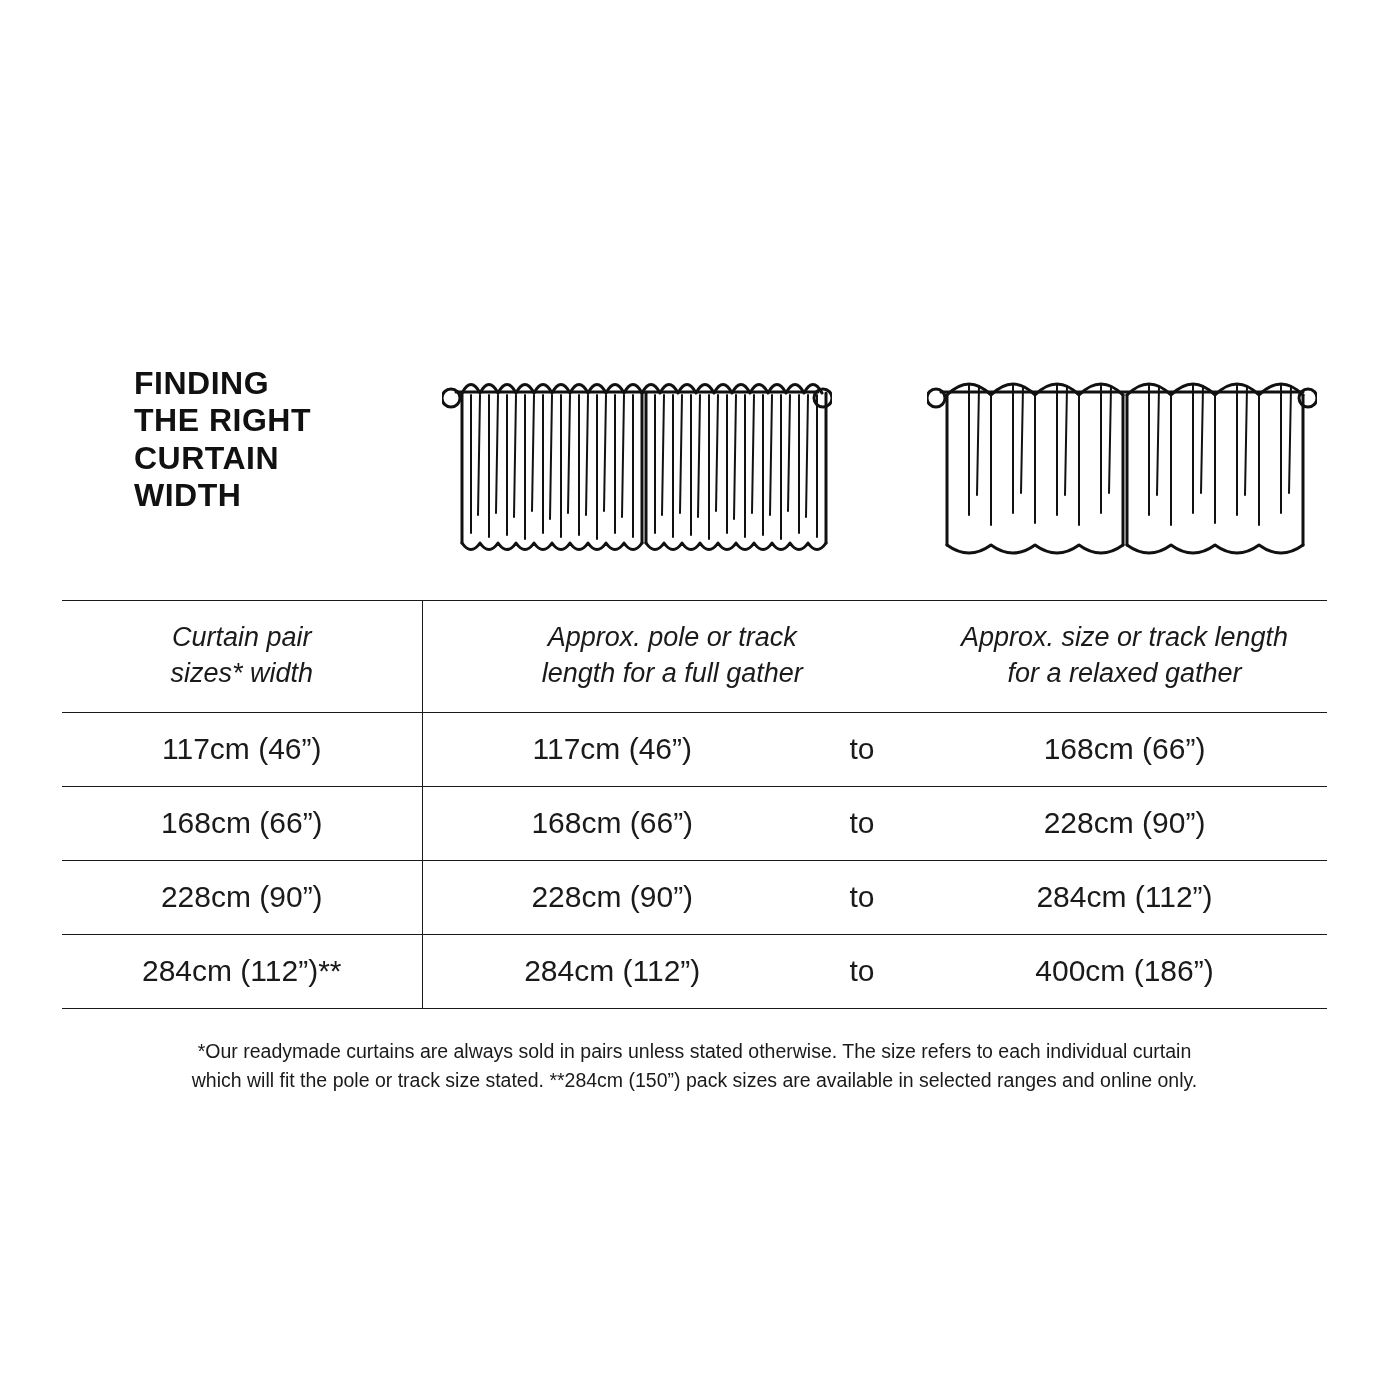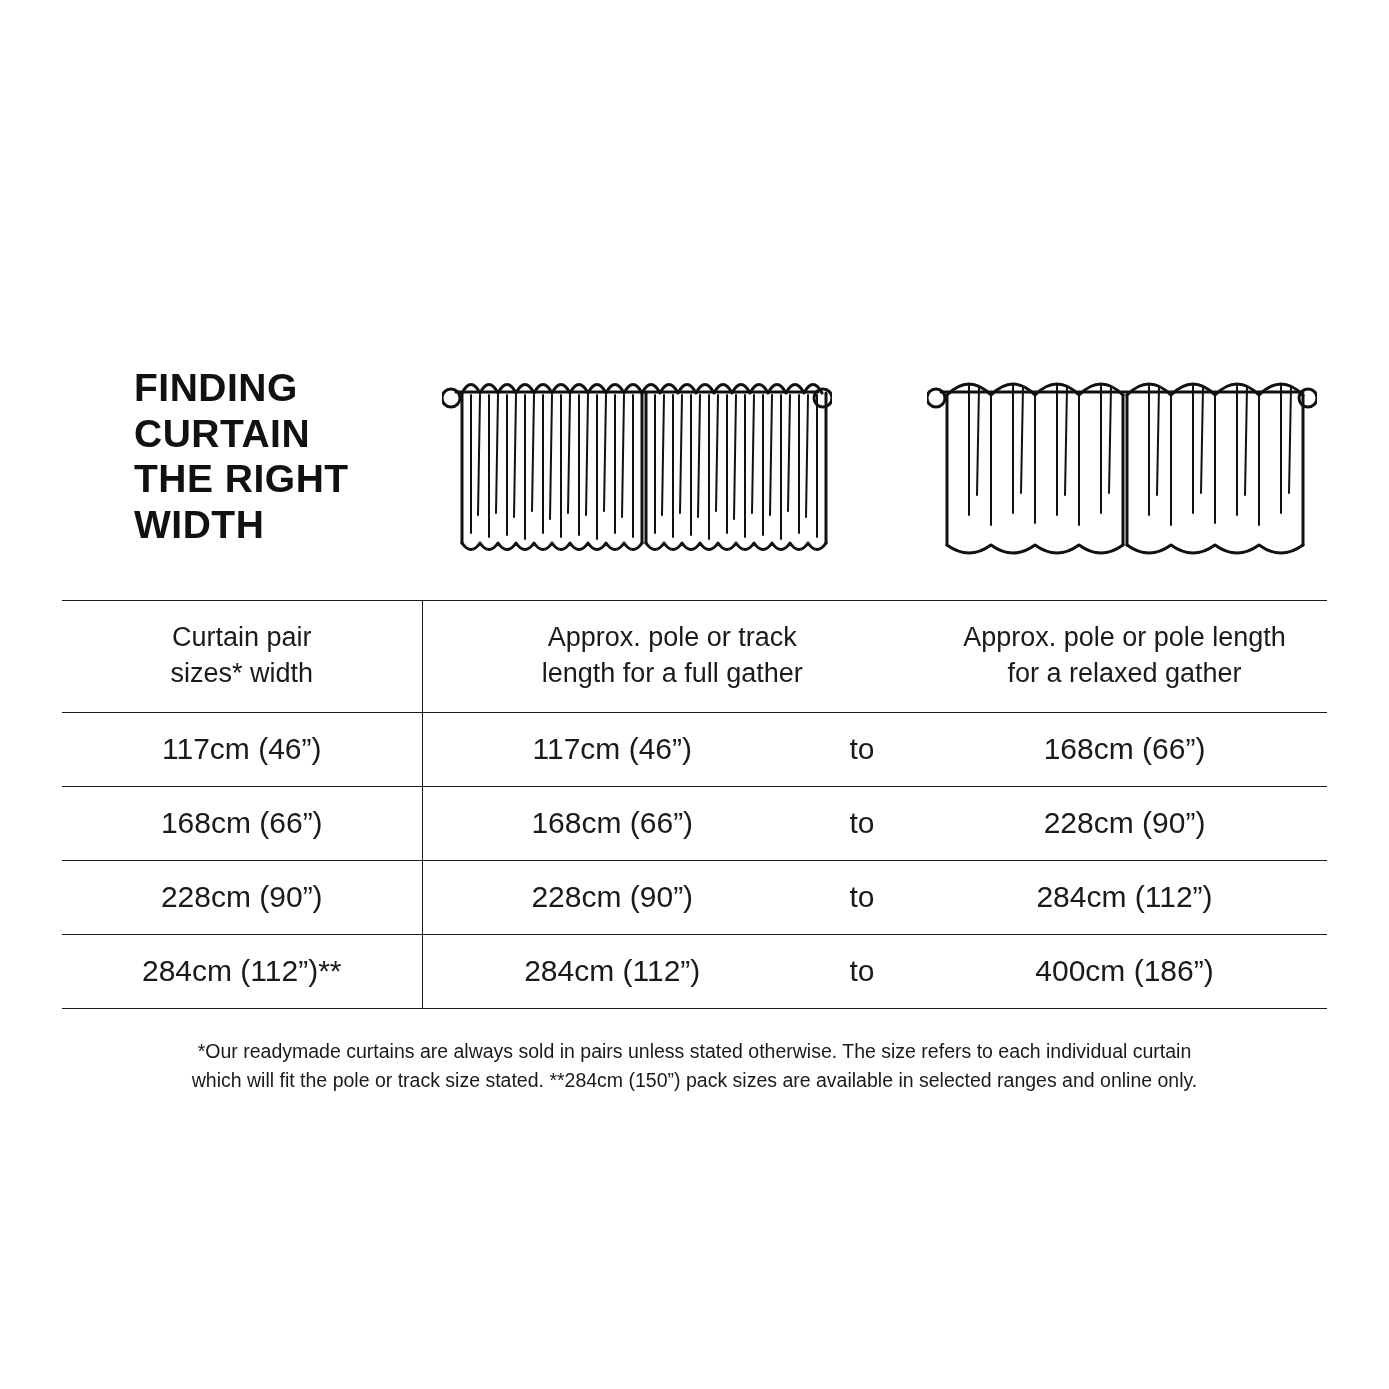--- a/index.html
+++ b/index.html
@@ -30,21 +30,21 @@
   
   .header-row {
     display: flex;
     align-items: flex-start;
     height: 245px;
   }
   .title {
     width: 350px;
     padding-left: 72px;
     box-sizing: border-box;
-    font-size: 39px;
+    font-size: 32px;
     line-height: 1.17;
     letter-spacing: 0.5px;
     font-weight: 700;
     text-transform: uppercase;
     color: #111111;
     padding-top: 10px;
   }
   .title div { white-space: nowrap; }
 
   .art {
@@ -70,20 +70,21 @@
     padding: 0;
     text-align: center;
     font-weight: 400;
     color: #1a1a1a;
   }
   table.size-table th {
     font-size: 27px;
     line-height: 1.35;
     padding: 18px 4px 20px;
     font-weight: 400;
+    font-style: italic;
   }
   table.size-table td {
     font-size: 30px;
     height: 73px;
     vertical-align: middle;
   }
   .col-a { width: 360px; }
   .col-b { width: 380px; }
   .col-to { width: 120px; }
   .col-c { width: 405px; }
@@ -108,22 +109,22 @@
 </head>
 <body>
 
 <div class="sheet">
   <div class="content">
 
     <div class="header-row">
 
       <div class="title">
         <div>FINDING</div>
+        <div>THE RIGHT</div>
         <div>CURTAIN</div>
-        <div>THE RIGHT</div>
         <div>WIDTH</div>
       </div>
 
       <div class="art">
 
         <span>
         <svg width="390" height="215" viewBox="0 0 390 215" fill="none" xmlns="http://www.w3.org/2000/svg">
           <g stroke="#111" stroke-width="3" fill="none" stroke-linecap="round" stroke-linejoin="round">
 
             <line x1="14" y1="27" x2="376" y2="27"></line>
@@ -193,21 +194,21 @@
         <tr>
           <th class="vdiv">
             <span>Curtain pair</span><br>
             <span>sizes* width</span>
           </th>
           <th colspan="2">
             <span>Approx. pole or track</span><br>
             <span>length for a full gather</span>
           </th>
           <th>
-            <span>Approx. pole or pole length</span><br>
+            <span>Approx. size or track length</span><br>
             <span>for a relaxed gather</span>
           </th>
         </tr>
       </thead>
       <tbody>
         <tr>
           <td class="vdiv">117cm (46”)</td>
           <td>117cm (46”)</td>
           <td class="to-cell">to</td>
           <td>168cm (66”)</td>

